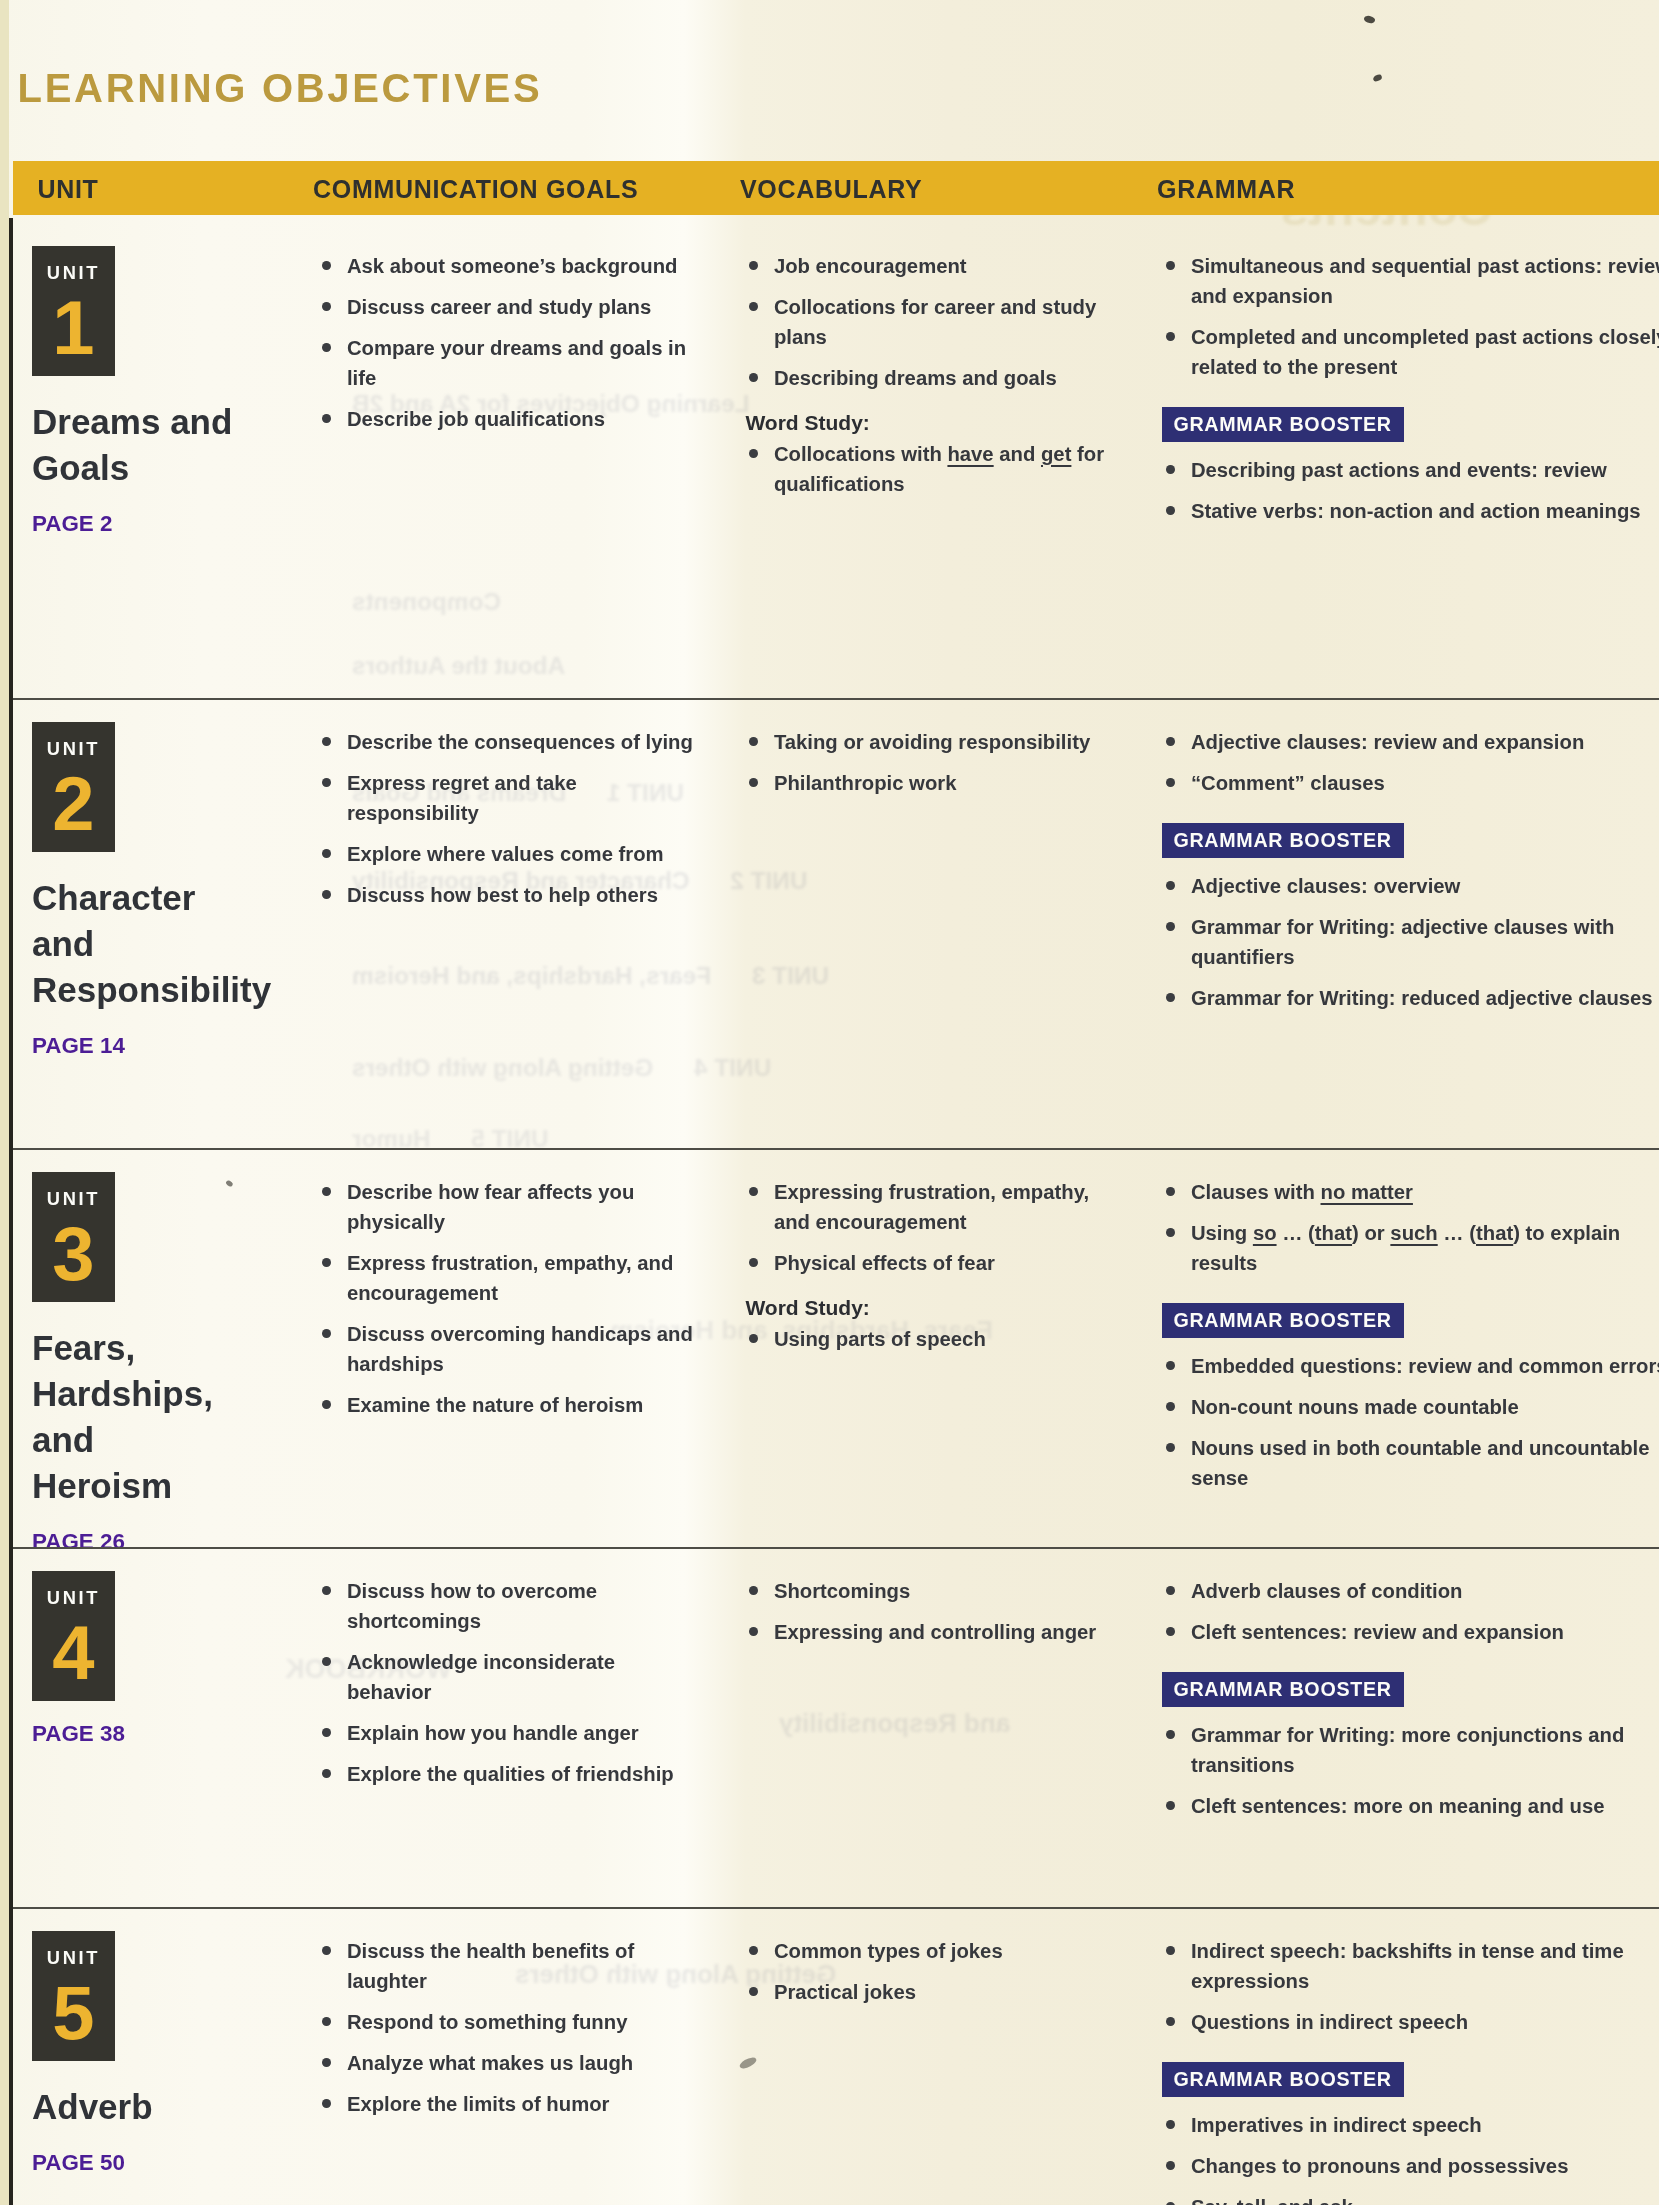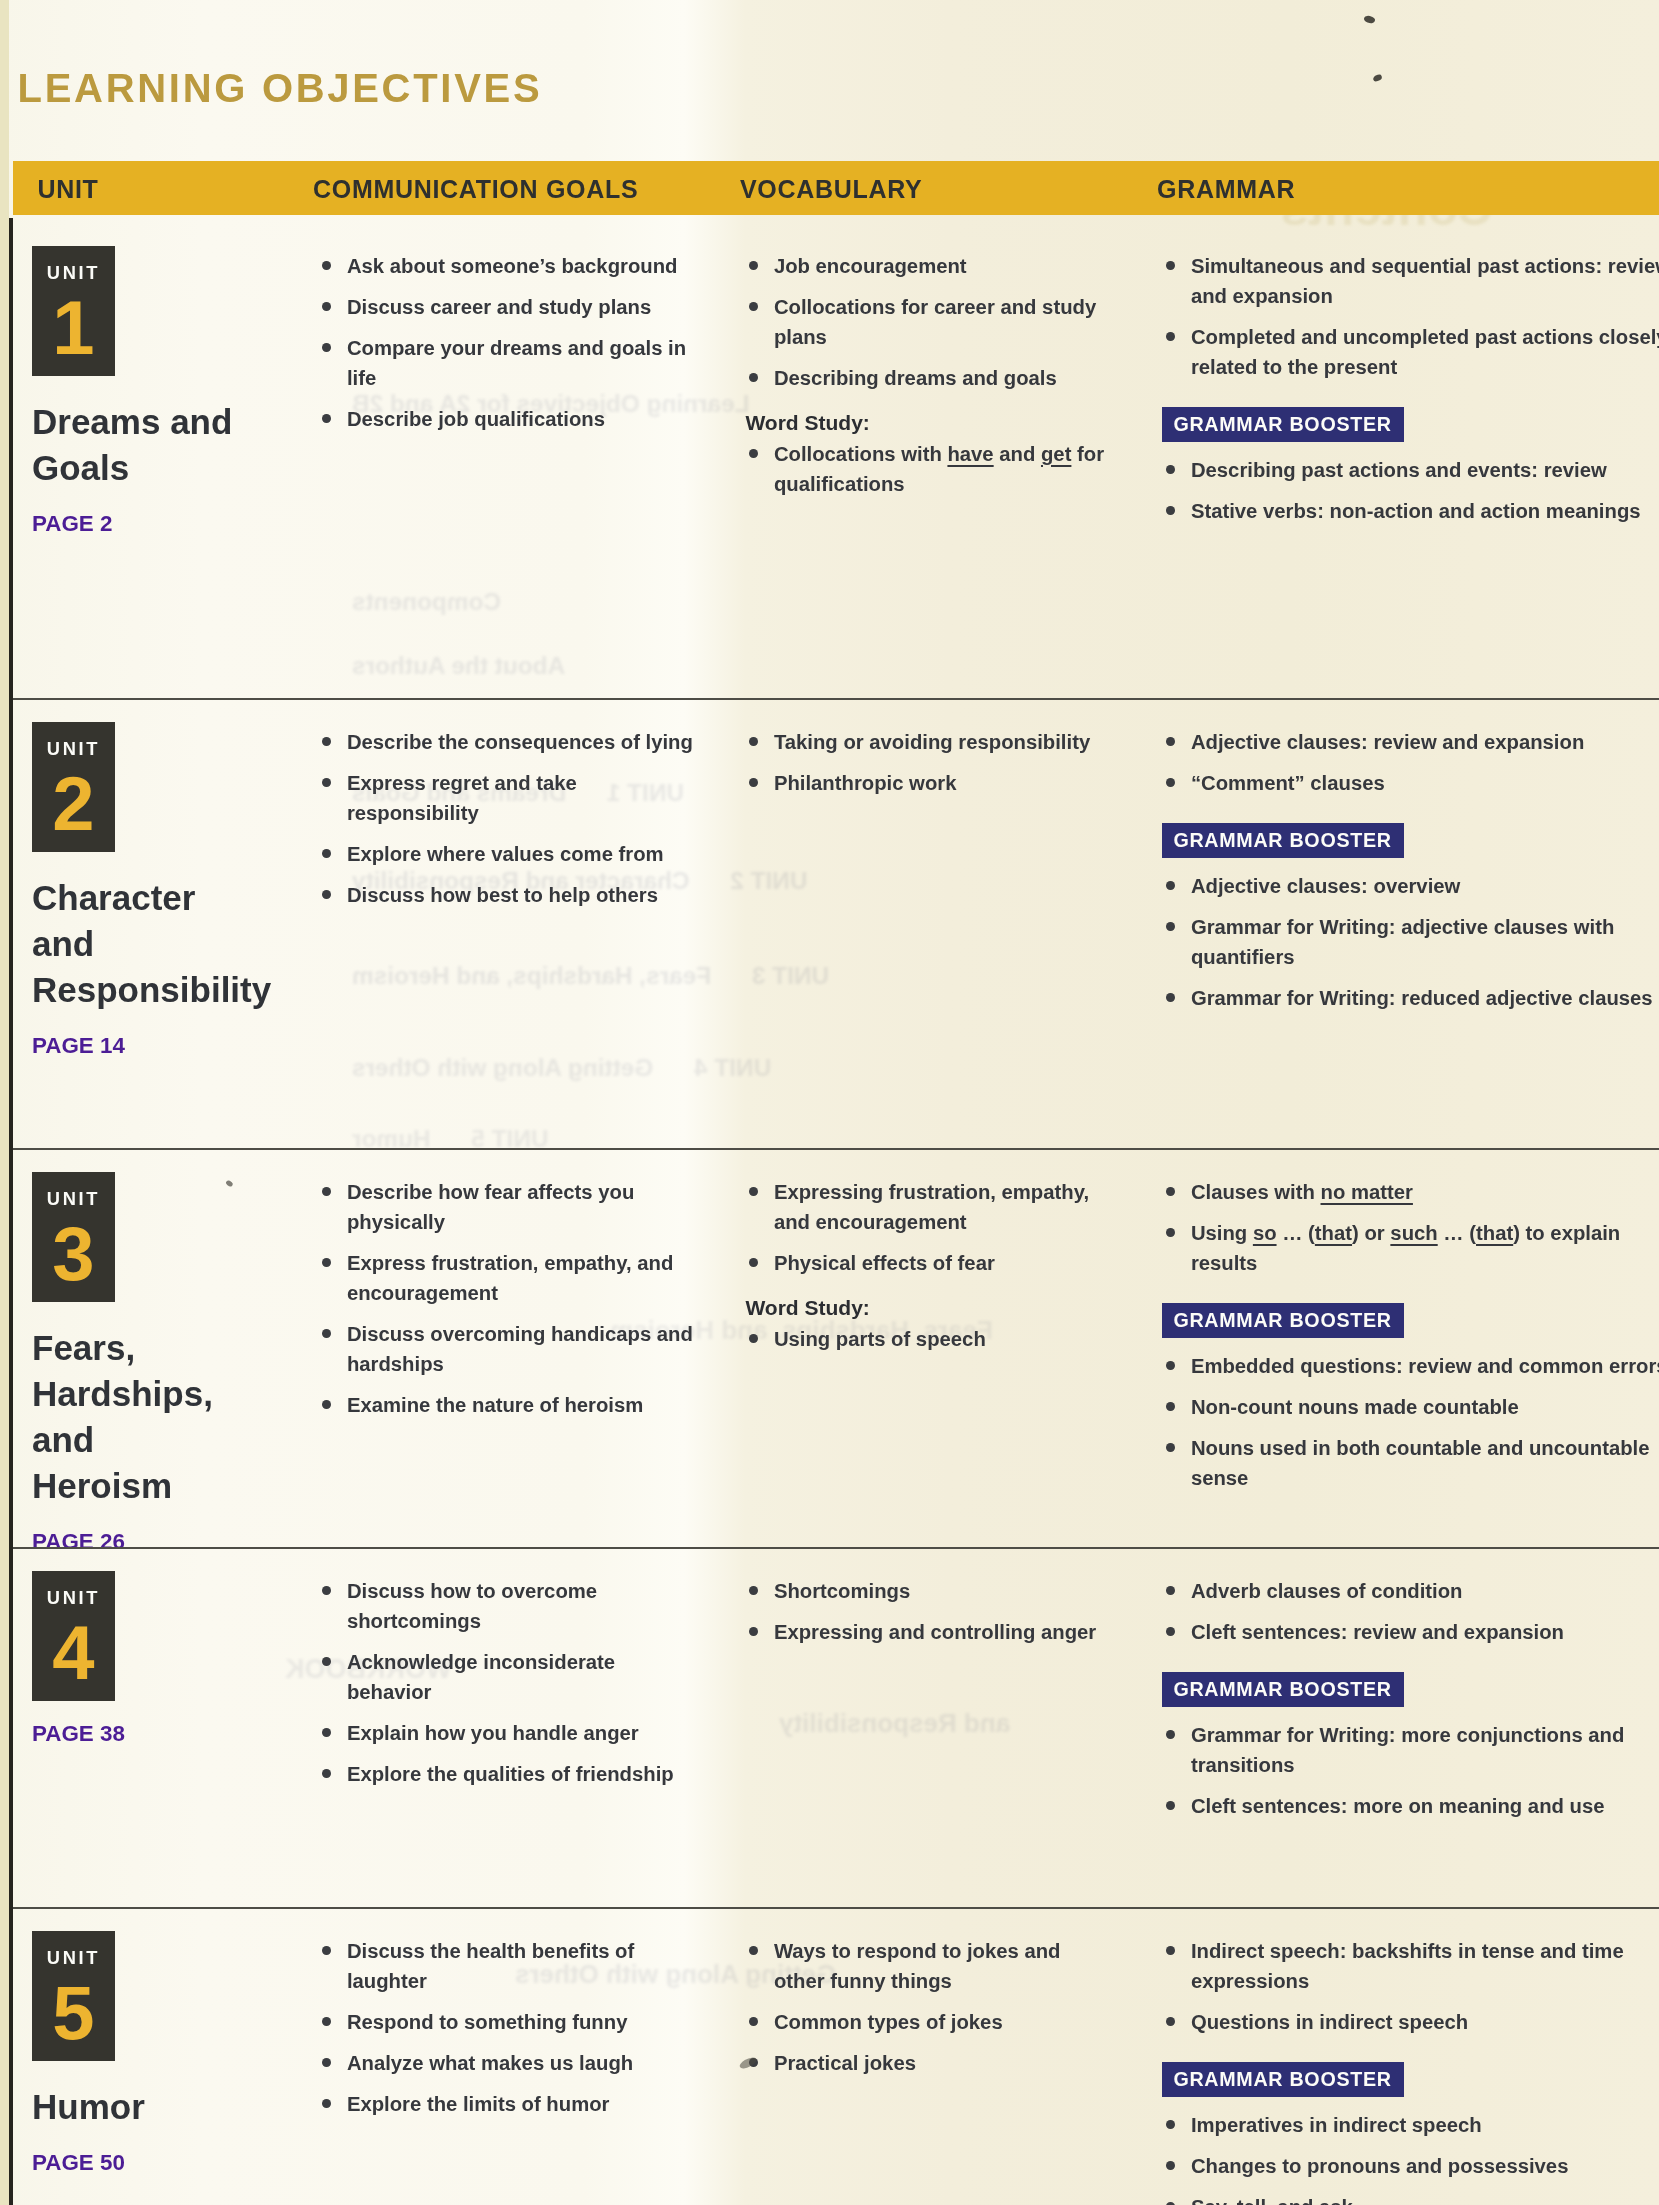--- a/index.html
+++ b/index.html
@@ -261,36 +261,34 @@
 transitions</li>
           <li>Cleft sentences: more on meaning and use</li>
         </ul></div>
     </section>
     <section class="row">
       <div class="col col-unit">
         <div class="badge">
           <div class="badge-word">UNIT</div>
           <div class="badge-num">5</div>
         </div>
-        <h2 class="unit-title">Humor</h2>
+        <h2 class="unit-title">Adverb</h2>
         <div class="unit-page">PAGE 50</div>
       </div>
       <div class="col col-goals">
         <ul class="blist">
           <li>Discuss the health benefits of
 laughter</li>
           <li>Respond to something funny</li>
           <li>Analyze what makes us laugh</li>
           <li>Explore the limits of humor</li>
         </ul>
       </div>
       <div class="col col-vocab">
         <ul class="blist">
-          <li>Ways to respond to jokes and
-other funny things</li>
           <li>Common types of jokes</li>
           <li>Practical jokes</li>
         </ul>
       </div>
       <div class="col col-grammar"><ul class="blist">
           <li>Indirect speech: backshifts in tense and time
 expressions</li>
           <li>Questions in indirect speech</li>
         </ul><div class="booster">GRAMMAR BOOSTER</div><ul class="blist sub">
           <li>Imperatives in indirect speech</li>

